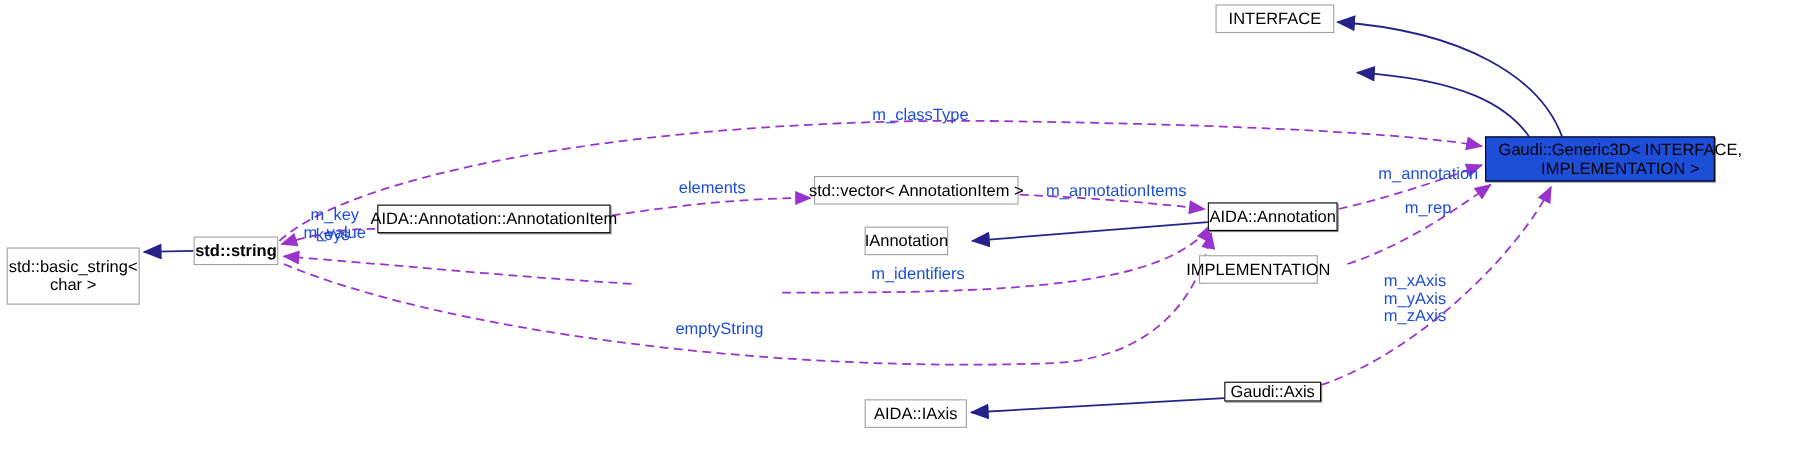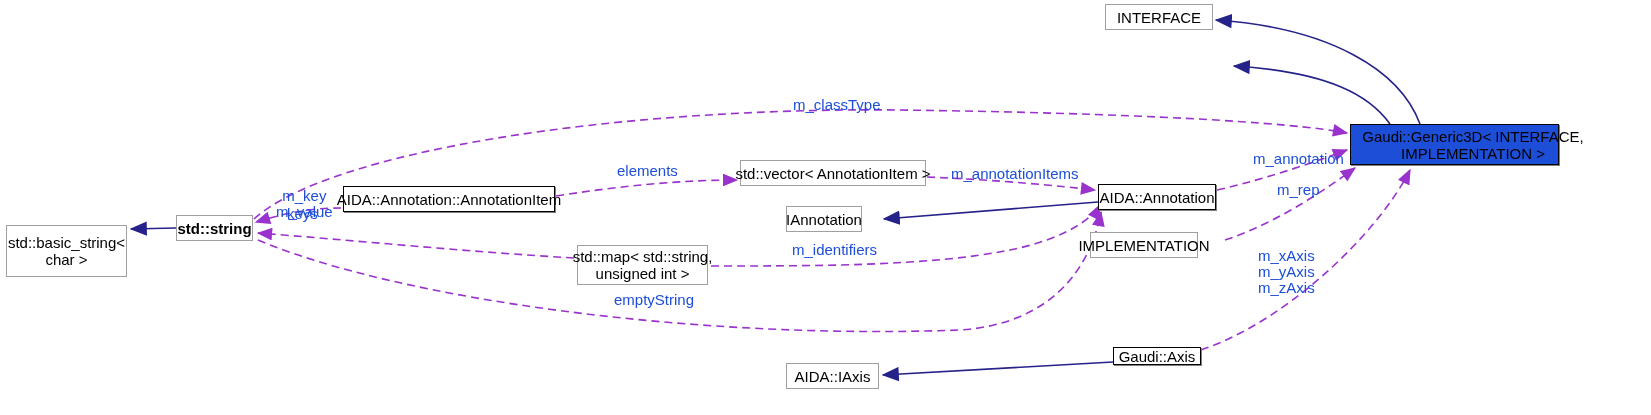--- a/index.html
+++ b/index.html
@@ -122,22 +122,20 @@
 char &gt;</div>
 
   <div class="node plain" style="left:176px; top:215px; width:77px; height:26px;font-weight:bold;">std::string</div>
 
   <div class="node linked" style="left:343px; top:186px; width:212px; height:26px;">AIDA::Annotation::AnnotationItem</div>
 
   <div class="node plain" style="left:740px; top:160px; width:186px; height:26px;">std::vector&lt; AnnotationItem &gt;</div>
 
   <div class="node plain" style="left:786px; top:206px; width:76px; height:26px;">IAnnotation</div>
 
-  <div class="node plain" style="left:577px; top:245px; width:131px; height:40px;">std::map&lt; std::string,
-unsigned int &gt;</div>
 
   <div class="node linked" style="left:1098px; top:184px; width:118px; height:26px;">AIDA::Annotation</div>
 
   <div class="node plain" style="left:1090px; top:232px; width:108px; height:26px;">IMPLEMENTATION</div>
 
   <div class="node plain" style="left:786px; top:363px; width:93px; height:26px;">AIDA::IAxis</div>
 
   <div class="node linked" style="left:1113px; top:347px; width:88px; height:18px;">Gaudi::Axis</div>
 
   <div class="edge-label" style="left:793px; top:97px;">m_classType</div>

